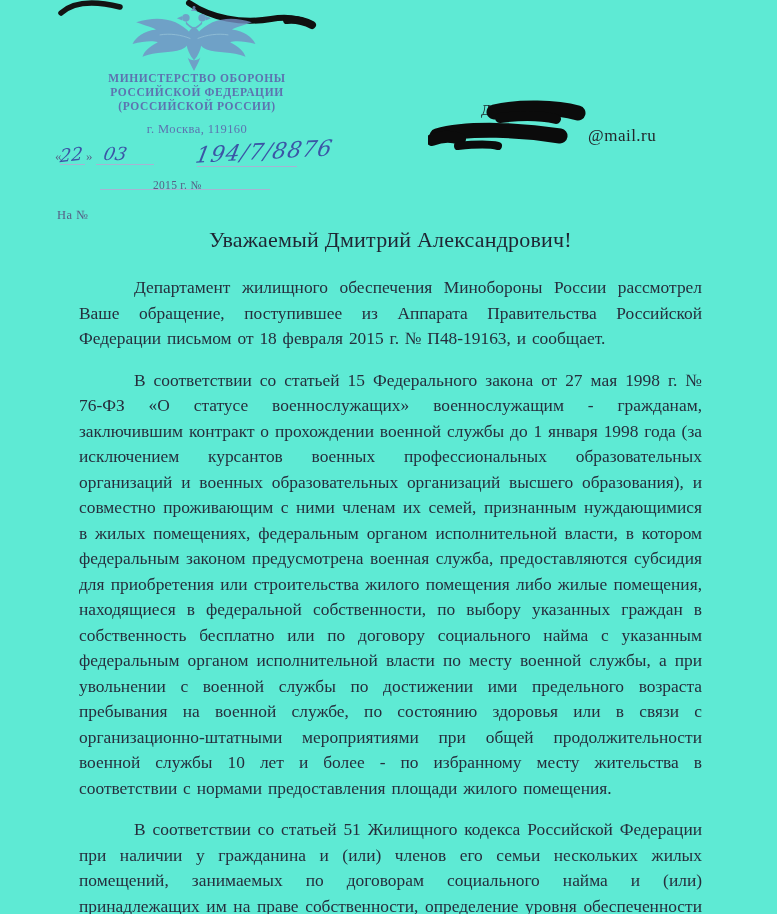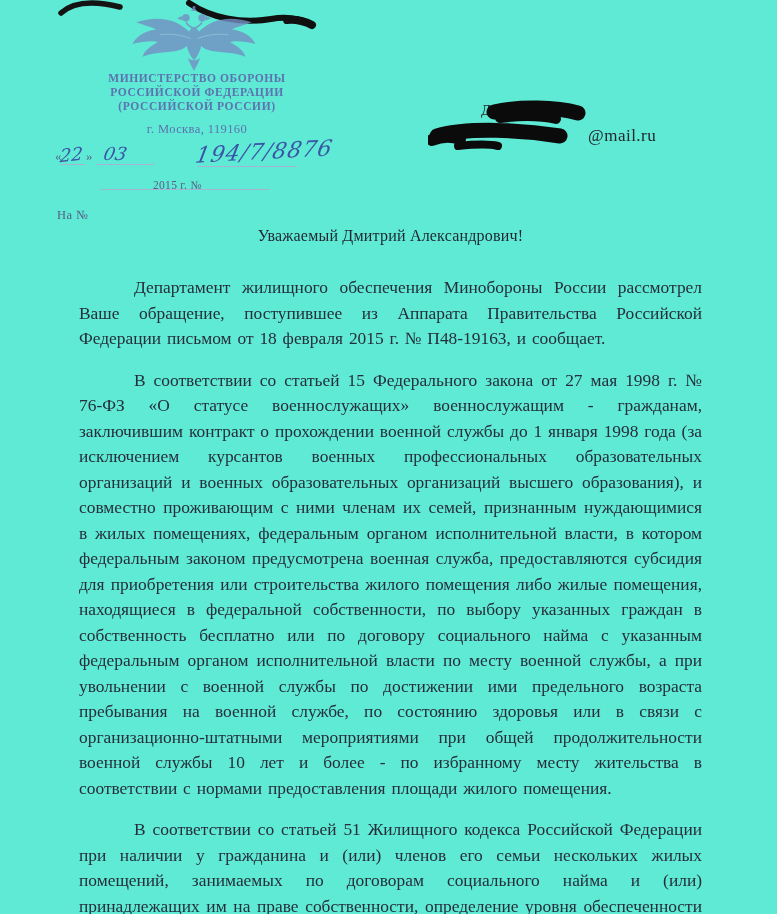--- a/index.html
+++ b/index.html
@@ -48,21 +48,21 @@
   .incoming-label{position:absolute;left:57px;top:176px;font-size:12.5px;letter-spacing:.5px;margin-top:32px;}
 
   
   .recipient-initial{position:absolute;left:481px;top:102px;font-size:15px;color:#1d2228;}
   .redactions{position:absolute;left:428px;top:96px;}
   .email-suffix{position:absolute;left:565px;top:126px;font-size:17px;color:#23262b;letter-spacing:.5px;margin-left:23px;}
 
   
   .salutation{
     position:absolute;left:63px;top:227px;width:655px;
-    text-align:center;font-size:16px;color:#1f2533;letter-spacing:.2px;
+    text-align:center;font-size:22px;color:#1f2533;letter-spacing:.2px;
   }
   .letter-body{
     position:absolute;left:63px;top:259px;width:655px;
     font-size:17.4px;line-height:25.5px;color:#262e3d;
     text-align:justify;
   }
   .letter-body p{margin:16px;text-indent:55px;word-spacing:1.5px;}
 </style>
 </head>
 <body>

